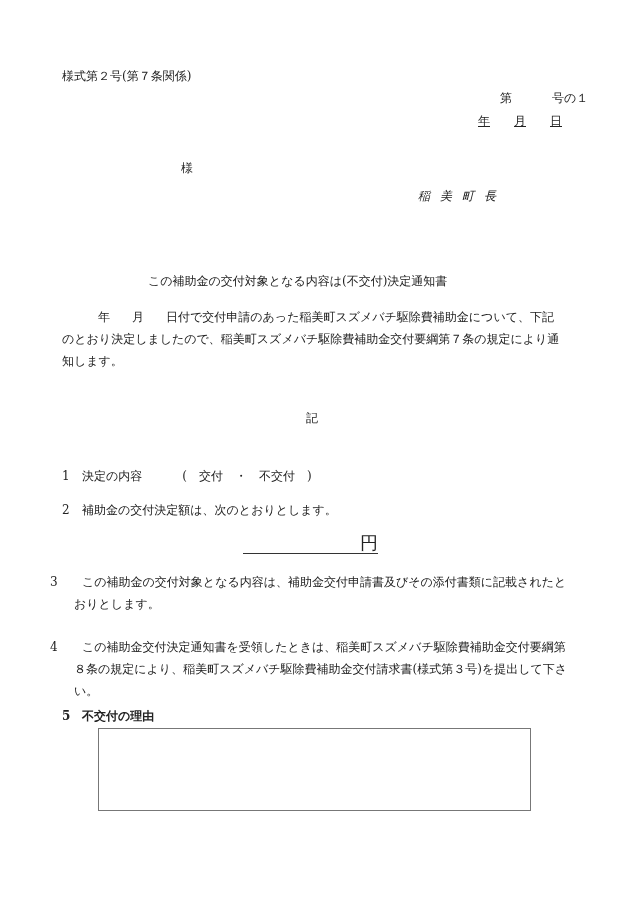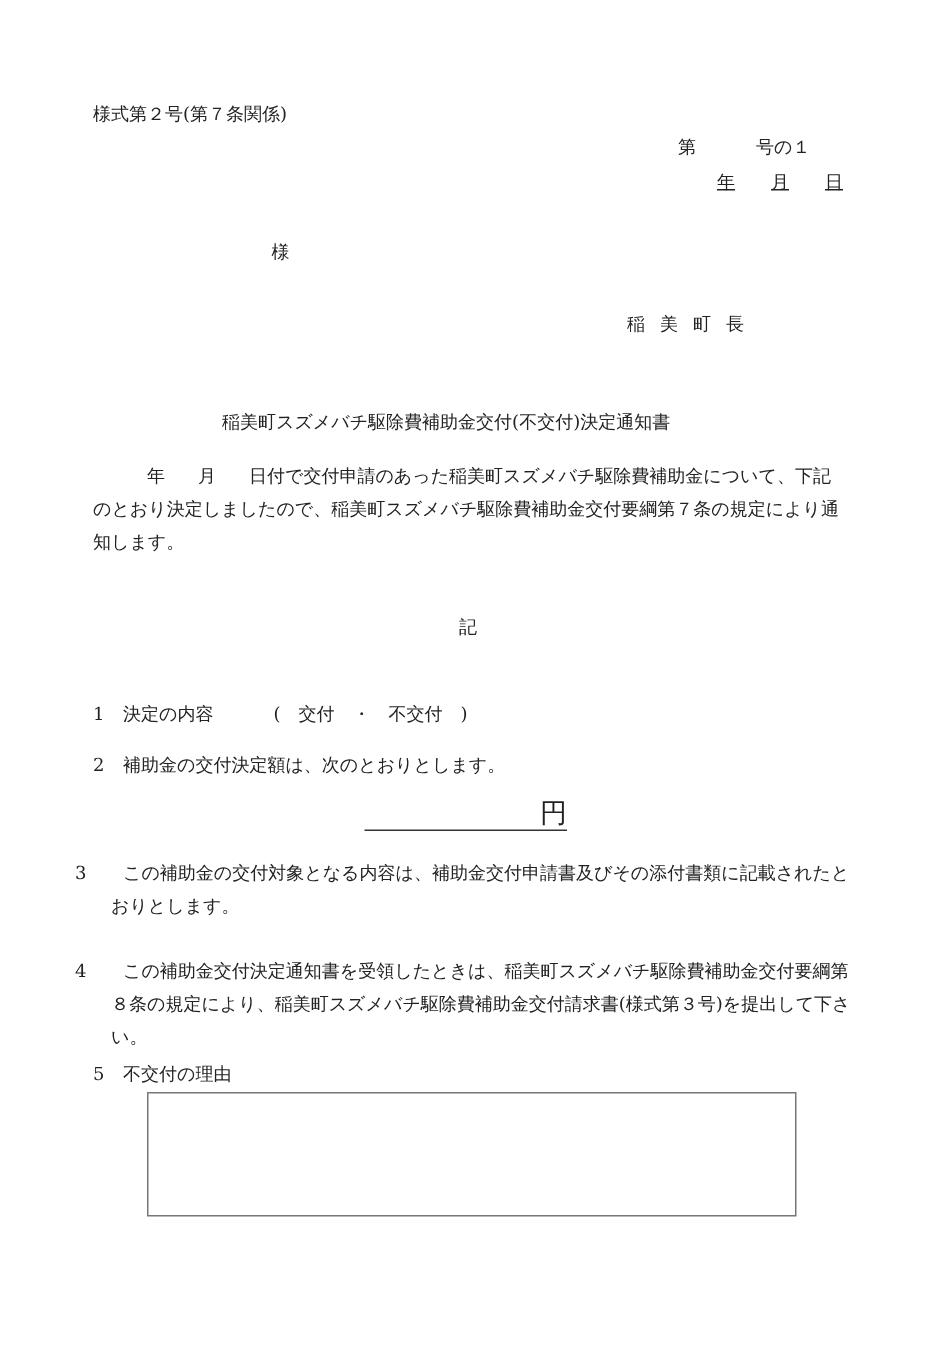--- a/index.html
+++ b/index.html
@@ -3,42 +3,42 @@
 <meta charset="utf-8">
 <style>
   html, body { margin: 0; padding: 0; background: #ffffff; }
   body {
     width: 630px; height: 903px; position: relative; overflow: hidden;
     font-family: "DejaVu Serif", "Liberation Serif", serif;
     color: #222; font-size: 12px;
   }
   .abs { position: absolute; white-space: nowrap; line-height: 16px; }
   .form-no { left: 62px; top: 68px; }
-  .doc-no { left: 452px; top: 90px; }
+  .doc-no { left: 500px; top: 90px; }
   .doc-no .gap { display: inline-block; width: 40px; }
   .doc-date { left: 478px; top: 113px; text-decoration: underline; }
   .doc-date span.g { display: inline-block; width: 24px; }
   .addressee { left: 181px; top: 160px; }
-  .issuer { left: 418px; top: 208px; letter-spacing: 10px; }
+  .issuer { left: 418px; top: 188px; letter-spacing: 10px; font-style: italic; }
   .title { left: 148px; top: 273px; }
   .body-para { left: 62px; top: 306px; width: 500px; white-space: normal; line-height: 22px; }
   .body-para .indent { display: inline-block; width: 36px; }
   .body-para .g { display: inline-block; width: 22px; }
   .ki { left: 306px; top: 410px; }
   .item { left: 62px; }
   .item .num { display: inline-block; width: 20px; }
   .item1 { top: 468px; }
   .item1 .opts { display: inline-block; margin-left: 40px; word-spacing: 10px; }
   .item2 { top: 502px; }
   .amount { left: 243px; top: 533px; width: 135px; height: 20px; border-bottom: 1px solid #333; }
   .amount .yen { position: absolute; right: 0; bottom: 0; font-size: 18px; line-height: 20px; }
   .item3 { top: 571px; width: 500px; white-space: normal; line-height: 22px; }
   .item4 { top: 636px; width: 500px; white-space: normal; line-height: 22px; }
   .hang { padding-left: 12px; text-indent: -12px; }
-  .item5 { top: 708px; }
+  .item5 { top: 708px; font-weight: bold; }
   .reason-box {
     position: absolute; left: 98px; top: 728px; width: 433px; height: 83px;
     border: 1px solid #777; box-sizing: border-box;
   }
 </style>
 </head>
 <body>
 
 <div class="abs form-no">様式第２号(第７条関係)</div>
 
@@ -47,21 +47,21 @@
 </div>
 
 <div class="abs doc-date">
   <span>年</span><span class="g"></span><span>月</span><span class="g"></span><span>日</span>
 </div>
 
 <div class="abs addressee">様</div>
 
 <div class="abs issuer">稲美町長</div>
 
-<div class="abs title">稲美町スズメバチ駆除費補助金交付(不交付)決定通知書</div>
+<div class="abs title">この補助金の交付対象となる内容は(不交付)決定通知書</div>
 
 <div class="abs body-para">
   <span class="indent"></span><span>年</span><span class="g"></span><span>月</span><span class="g"></span><span>日付で交付申請のあった稲美町スズメバチ駆除費補助金について、下記のとおり決定しましたので、稲美町スズメバチ駆除費補助金交付要綱第７条の規定により通知します。</span>
 </div>
 
 <div class="abs ki">記</div>
 
 <div class="abs item item1">
   <span class="num">1</span><span>決定の内容</span><span class="opts">(　交付　・　不交付　)</span>
 </div>

